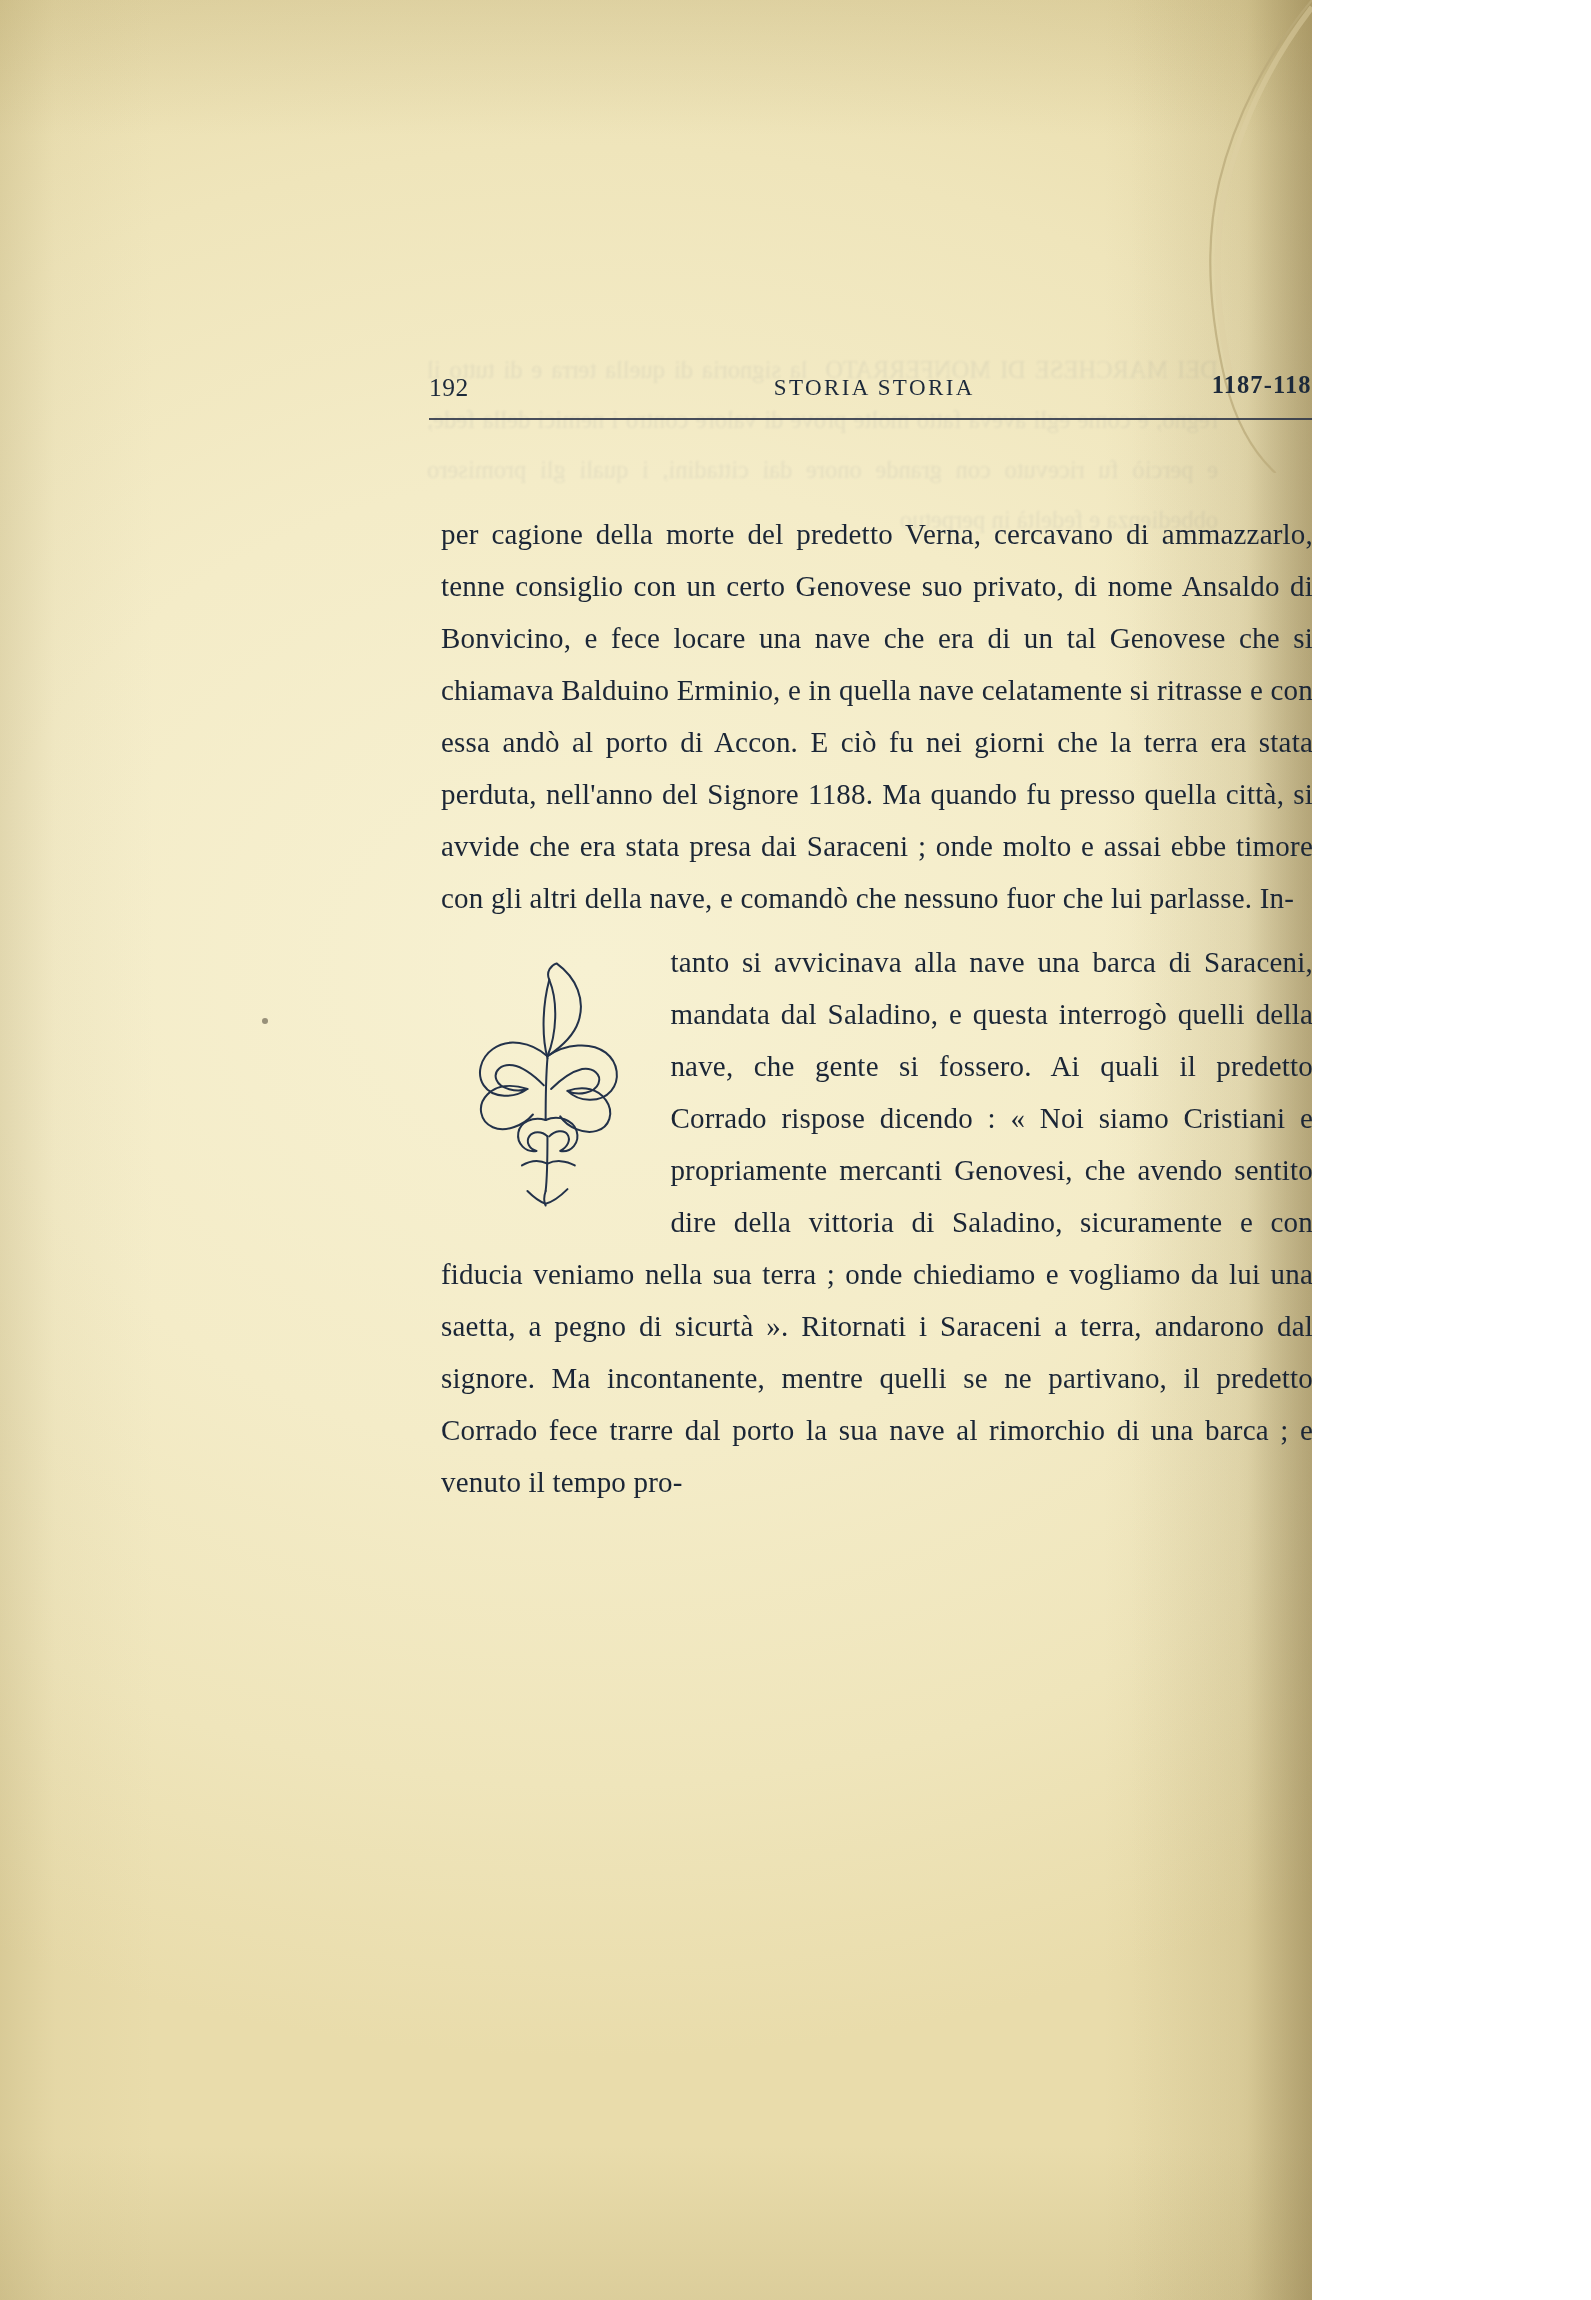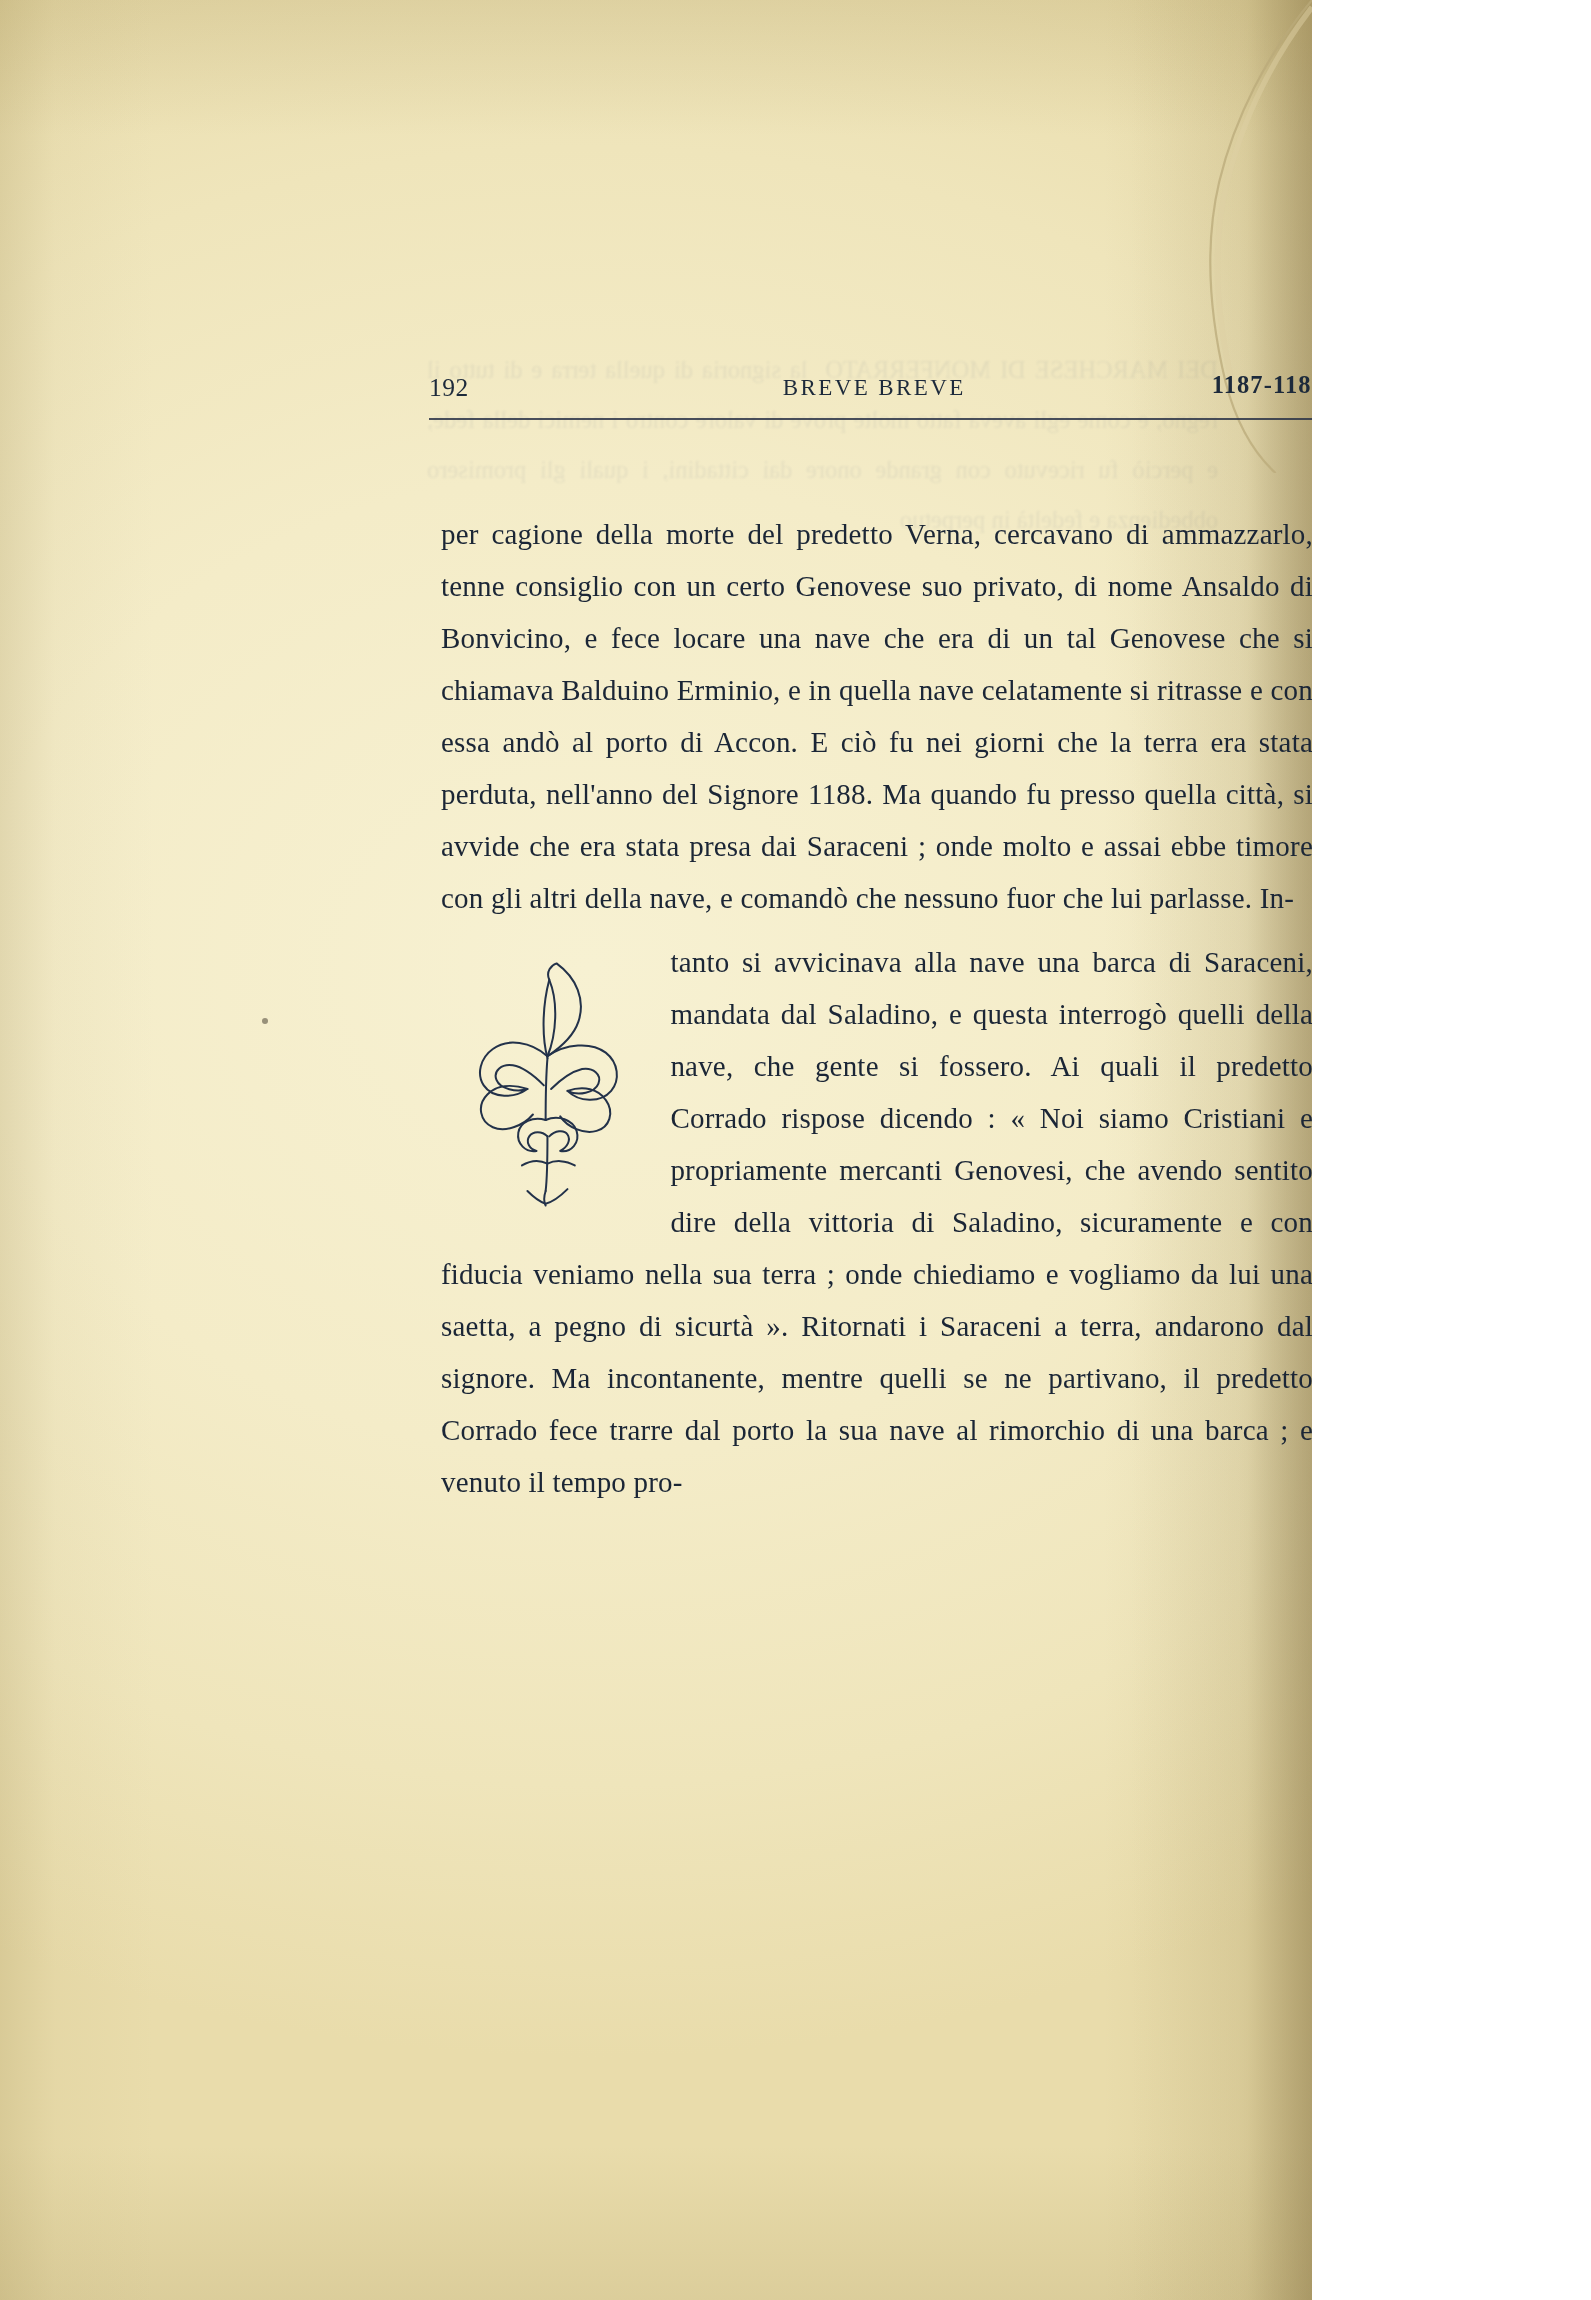--- a/index.html
+++ b/index.html
@@ -171,21 +171,21 @@
   <div class="speck" style="left:1567px; top:320px; width:9px; height:20px;"></div>
   <div class="speck" style="left:1571px; top:846px; width:8.2px; height:18px;"></div>
   <div class="speck" style="left:1573px; top:1726px; width:8.2px; height:16.4px;"></div>
   <div class="speck" style="left:262px; top:1018px; width:6.4px; height:6.4px; opacity:0.5;"></div>
   <div class="speck" style="left:1336px; top:2057px; width:6.4px; height:6.4px; opacity:0.45;"></div>
 
   <div class="content">
 
     <div class="running-head">
       <div class="folio">192</div>
-      <div class="head-title">BREVE BREVE</div>
+      <div class="head-title">STORIA STORIA</div>
       <div class="head-years">1187-1188</div>
       <div class="rule"></div>
     </div>
 
     <div class="body-text">
       <p>per cagione della morte del predetto Verna, cercavano di ammazzarlo, tenne consiglio con un certo Genovese suo privato, di nome Ansaldo di Bonvicino, e fece locare una nave che era di un tal Genovese che si chiamava Balduino Erminio, e in quella nave celatamente si ritrasse e con essa andò al porto di Accon. E ciò fu nei giorni che la terra era stata perduta, nell'anno del Signore 1188. Ma quando fu presso quella città, si avvide che era stata presa dai Saraceni ; onde molto e assai ebbe timore con gli altri della nave, e comandò che nessuno fuor che lui parlasse. In-</p>
 
       <div class="ornament">
         <svg width="214" height="264" viewBox="0 0 235 290" fill="none" stroke="#23324a" stroke-width="2.2" stroke-linecap="round" stroke-linejoin="round">
           <path d="M128 18 C150 34 160 58 152 82 C146 100 130 112 118 120 C128 96 130 60 120 36 C116 27 122 20 128 18 Z" fill="none"></path>

